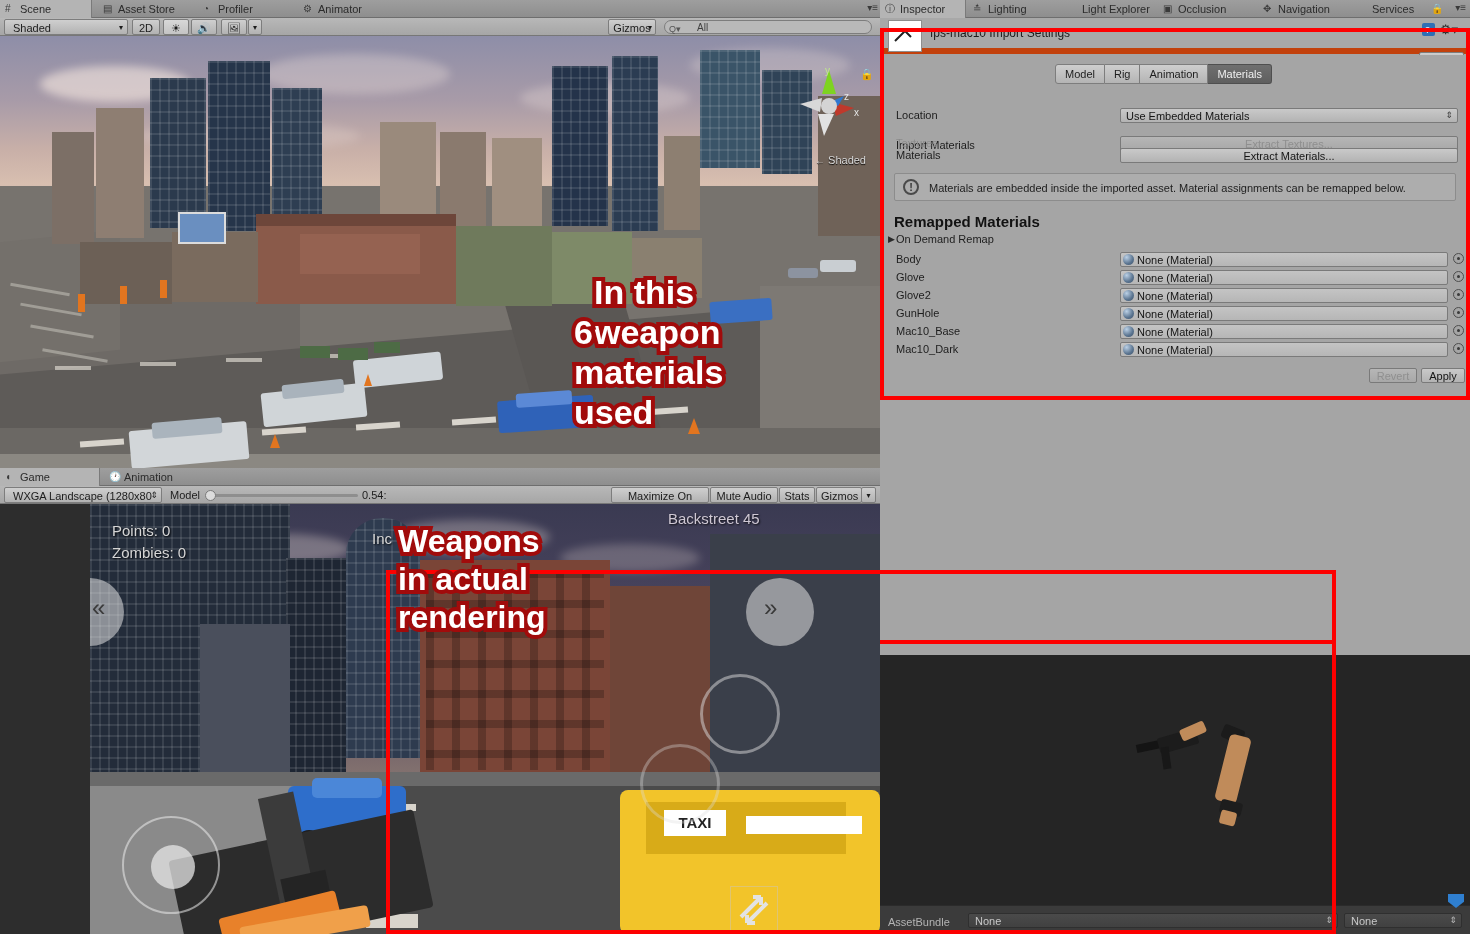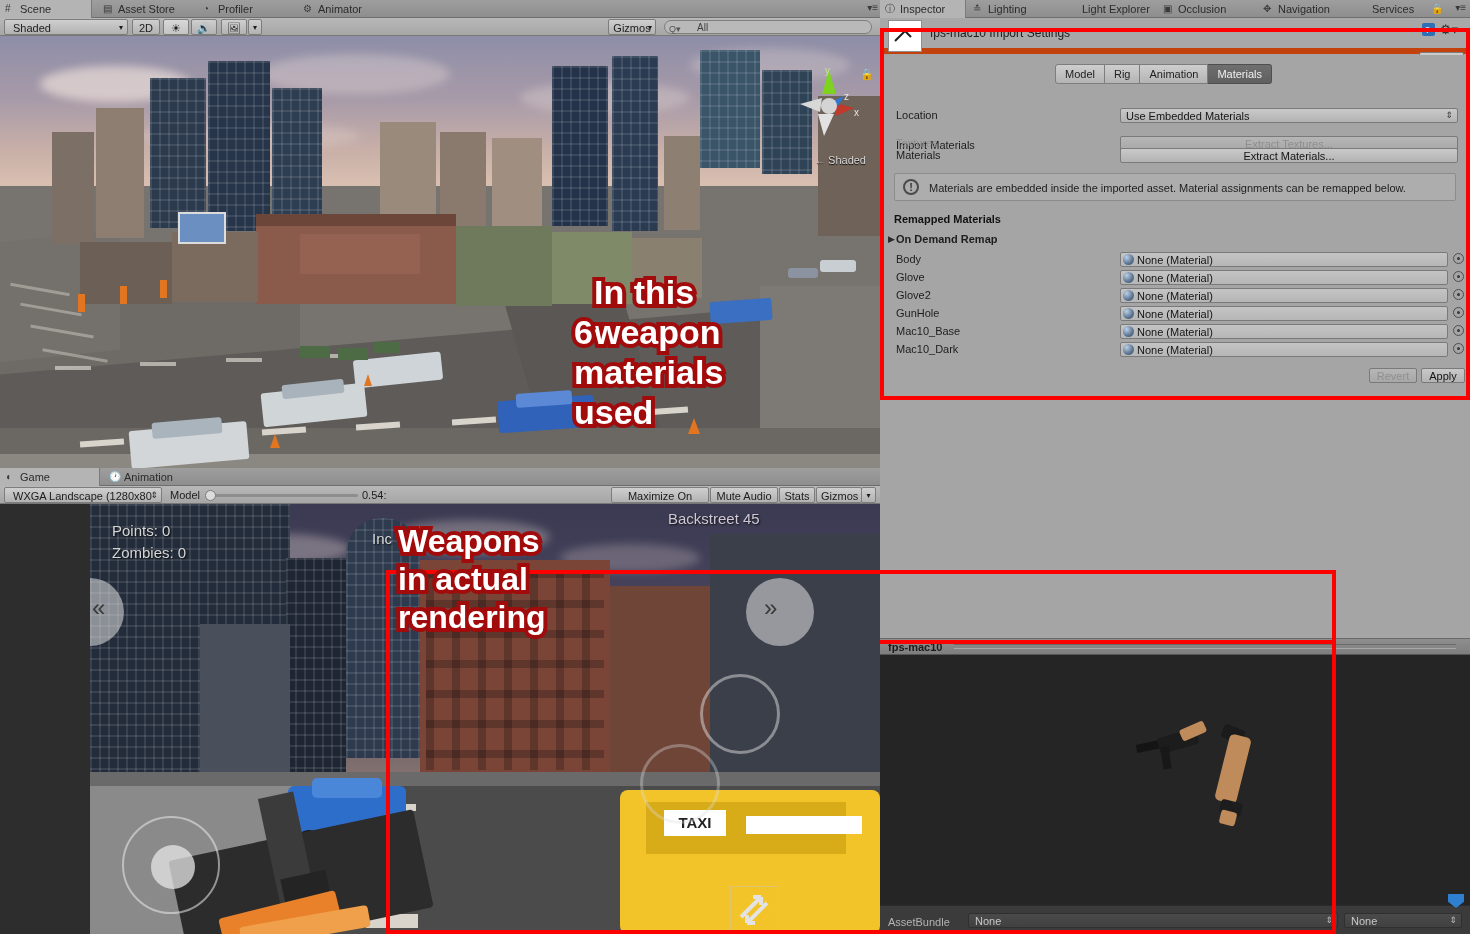--- a/index.html
+++ b/index.html
@@ -101,21 +101,21 @@
   .wbtn{ position:absolute; height:15px; background:linear-gradient(#c9c9c9,#b3b3b3);
        border:1px solid #7a7a7a; border-radius:2px; font-size:11px; line-height:14px; text-align:center; color:#151515;}
   .wbtn.disabled{ color:#8f8f8f; background:linear-gradient(#b6b6b6,#a8a8a8);}
 
   .helpbox{ position:absolute; left:14px; top:118px; width:562px; height:28px;
        background:#adadad; border:1px solid #8c8c8c; border-radius:2px;}
   .helpbox .warn{ position:absolute; left:8px; top:5px; width:16px; height:16px; border-radius:50%;
        border:2px solid #4a4a4a; color:#3a3a3a; font-size:11px; font-weight:bold; text-align:center; line-height:13px;}
   .helpbox .htext{ position:absolute; left:34px; top:8px; font-size:11px; color:#1d1d1d;}
 
-  .secthead{ position:absolute; left:14px; font-size:11px; font-weight:bold; color:#121212;}
+  .secthead{ position:absolute; left:14px; font-size:15px; font-weight:bold; color:#121212;}
   .foldout{ position:absolute; left:8px; font-size:9px; color:#2a2a2a;}
 
   .objfield{ position:absolute; height:15px; background:linear-gradient(#c4c4c4,#b6b6b6);
        border:1px solid #7a7a7a; border-radius:2px; font-size:11px; line-height:14px; color:#141414;}
   .objfield .sph{ position:absolute; left:2px; top:1px; width:11px; height:11px; border-radius:50%;
        background:radial-gradient(circle at 33% 30%, #bcd1e6, #5a7490 60%, #3c5068);}
   .objfield .ofv{ position:absolute; left:16px; top:0;}
   .picker{ position:absolute; width:13px; height:14px; }
   .picker .ring{ position:absolute; left:1px; top:1px; width:11px; height:11px; border-radius:50%;
        border:1px solid #4d4d4d;}
@@ -484,21 +484,21 @@
         </div>
       </div>
 
       <div class="helpbox">
         <div class="warn">!</div>
         <div class="htext">Materials are embedded inside the imported asset. Material assignments can be remapped below.</div>
       </div>
 
       <div class="secthead" style="top:158px;">Remapped Materials</div>
       <div class="foldout" style="top:179px;">▶</div>
-      <div class="rlabel" style="top:178px;font-weight:bold;">On Demand Remap</div>
+      <div class="rlabel" style="top:178px;">On Demand Remap</div>
 
       <div class="row" style="top:196px;">
         <div class="rlabel">Body</div>
         <div class="objfield" style="left:240px;top:1px;width:328px;">
           <span class="sph"></span>
           <span class="ofv">None (Material)</span>
         </div>
         <div class="picker" style="left:572px;top:1px;">
             <span class="ring"></span>
             <span class="dot"></span>
@@ -563,24 +563,20 @@
       <div class="wbtn disabled" style="left:489px;top:313px;width:48px;">
         <span>Revert</span>
       </div>
       <div class="wbtn" style="left:541px;top:313px;width:44px;">
         <span>Apply</span>
       </div>
     </div>
 
     <div class="prev-sep"></div>
 
-    <div class="prev-bar">
-      <div class="pname">fps-mac10</div>
-      <div class="grip" style="left:74px;width:502px;"></div>
-    </div>
 
     <div class="prev-canvas">
 
       <div style="position:absolute;left:256px;top:84px;width:58px;height:8px;background:#141414;transform:rotate(-12deg);"></div>
       <div style="position:absolute;left:278px;top:78px;width:40px;height:16px;background:#1c1c1c;transform:rotate(-16deg);border-radius:2px;"></div>
       <div style="position:absolute;left:300px;top:70px;width:26px;height:12px;background:#c08b5a;transform:rotate(-24deg);border-radius:3px;"></div>
       <div style="position:absolute;left:282px;top:92px;width:8px;height:22px;background:#181818;transform:rotate(-8deg);"></div>
 
       <div style="position:absolute;left:342px;top:72px;width:22px;height:14px;background:#1b1b1b;transform:rotate(22deg);border-radius:3px;"></div>
       <div style="position:absolute;left:342px;top:80px;width:22px;height:68px;background:#c08b5a;transform:rotate(14deg);border-radius:5px;"></div>

